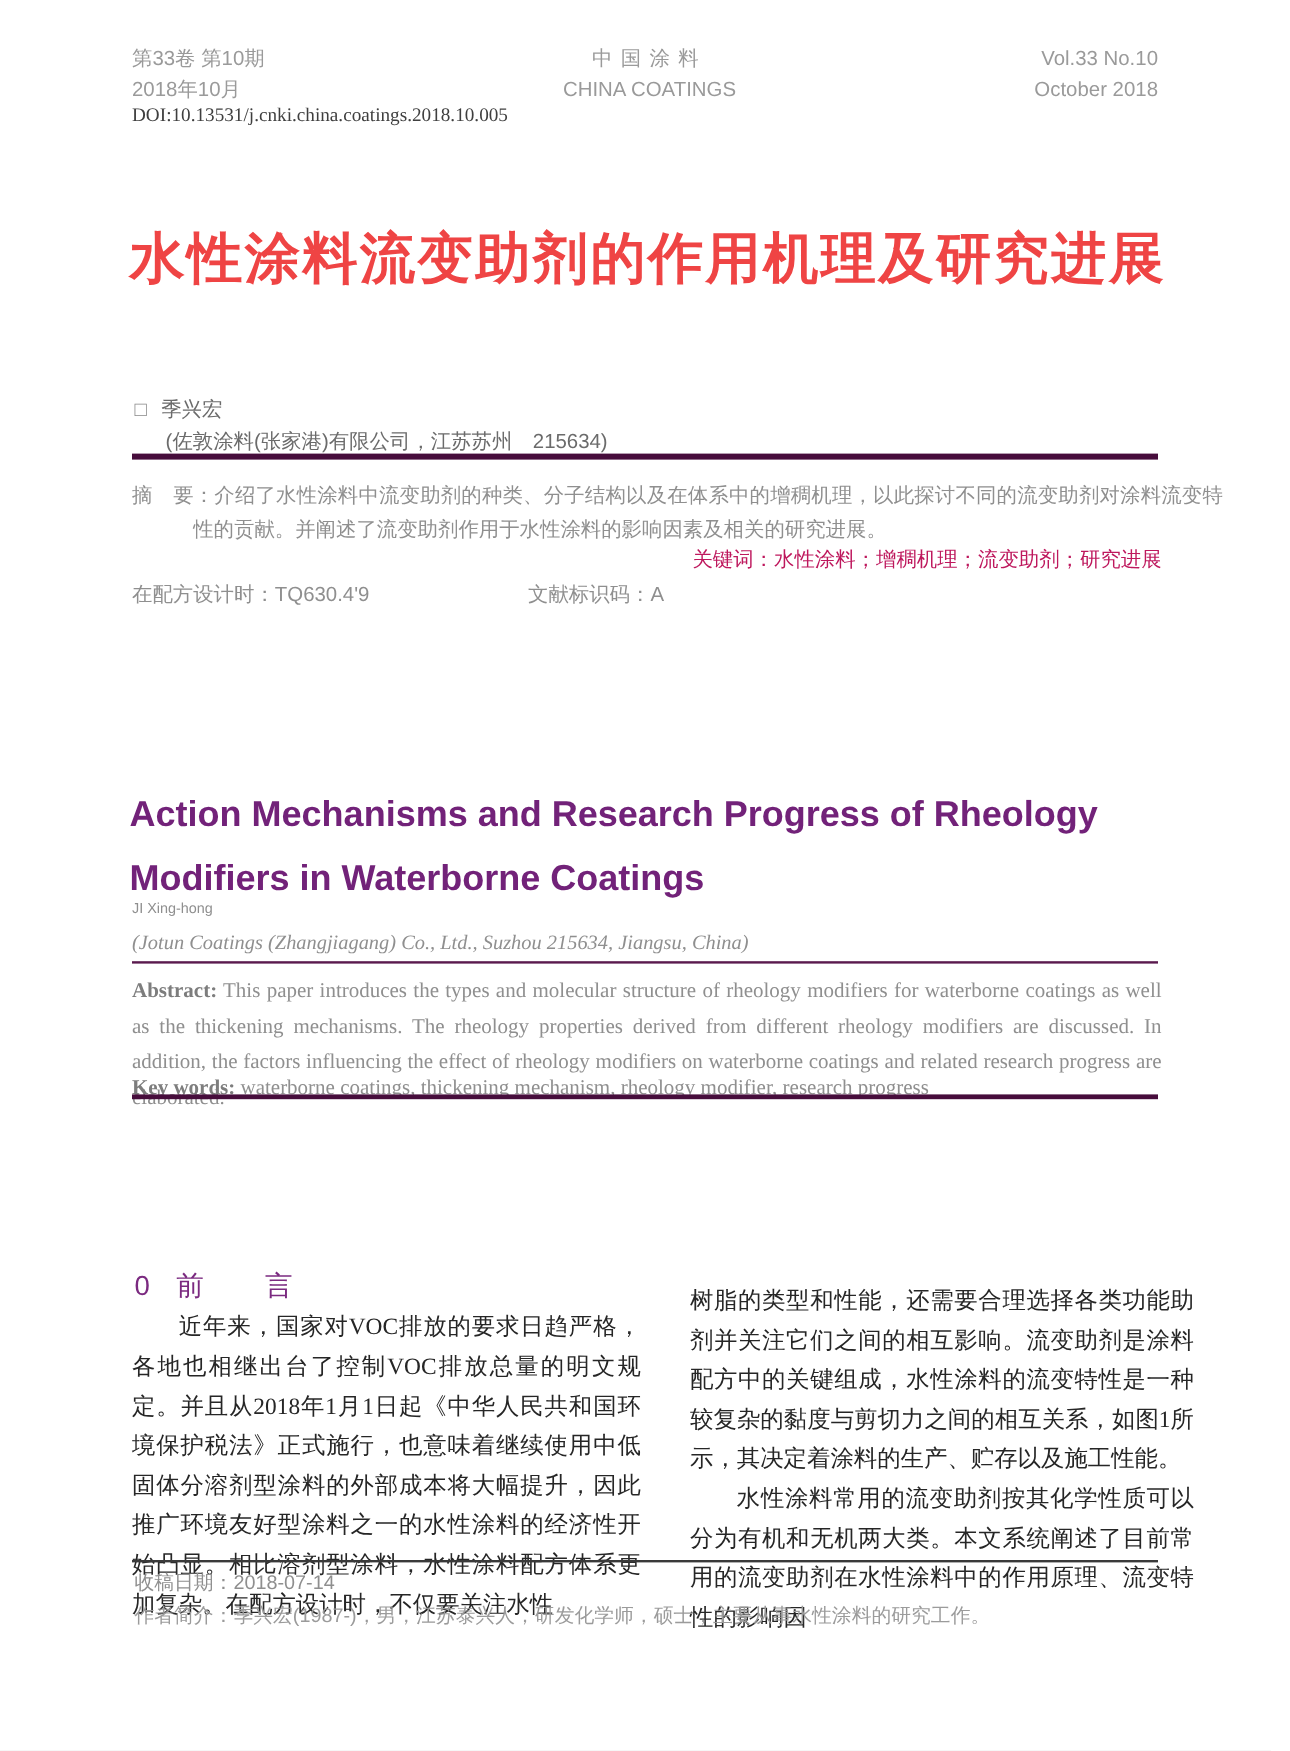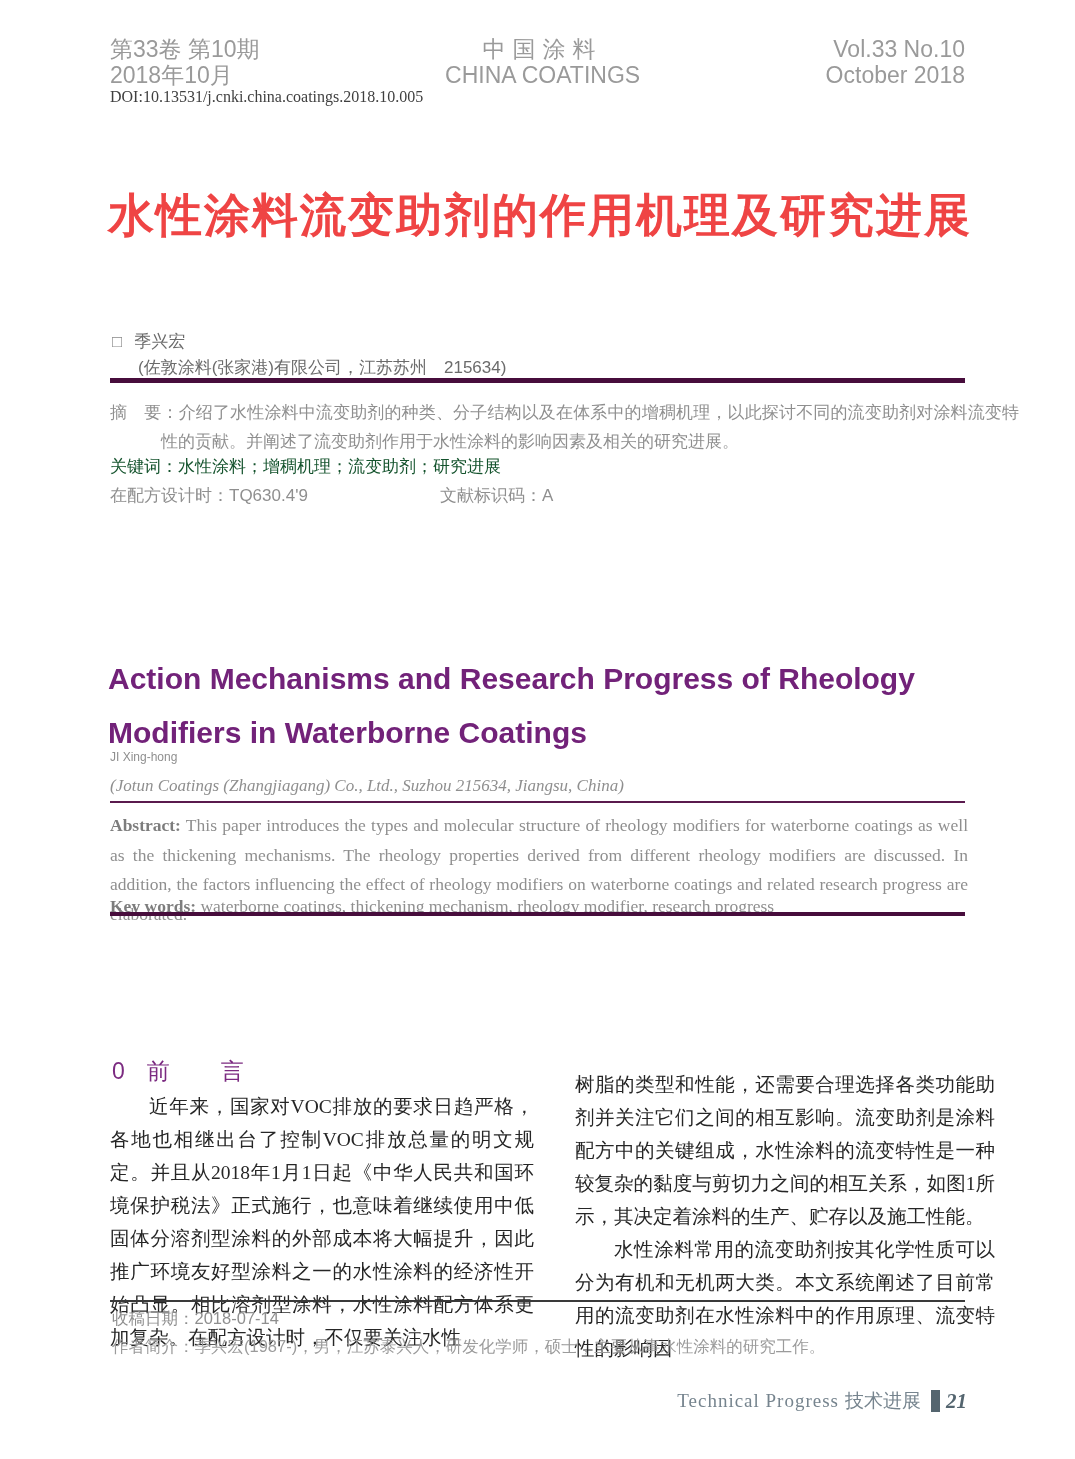--- a/index.html
+++ b/index.html
@@ -9,21 +9,21 @@
     margin:0 auto;
     background:#ffffff;
     font-family:"Liberation Serif","DejaVu Serif",serif;
     overflow:hidden;
   }
   
   .jheader{
     position:absolute;left:110px;top:36px;width:855px;
     display:flex;justify-content:space-between;
     color:#9a9a9a;font-family:"Liberation Sans","DejaVu Sans",sans-serif;
-    font-size:23px;line-height:26px;
+    font-size:17px;line-height:26px;
   }
   .jheader .col-c{text-align:center;}
   .jheader .col-r{text-align:right;}
   .jname-cn{letter-spacing:7px;}
   .doi{
     position:absolute;left:110px;top:88px;
     color:#3f3f3f;font-size:16px;
     font-family:"Liberation Serif","DejaVu Serif",serif;
   }
   
@@ -49,22 +49,23 @@
   
   .abs-cn{
     position:absolute;left:110px;top:398px;width:858px;
     color:#8f8f8f;font-size:17px;line-height:29px;
     font-family:"Liberation Sans","DejaVu Sans",sans-serif;
     text-align:justify;
     padding-left:3em;text-indent:-3em;
   }
   .kw-cn{
     position:absolute;left:110px;top:455px;width:858px;
-    color:#14532d;font-size:17px;
-    font-family:"Liberation Sans","DejaVu Sans",sans-serif;
+    color:#be185d;font-size:17px;
+    font-family:"Liberation Sans","DejaVu Sans",sans-serif;
+    text-align:right;
   }
   .clc-row{
     position:absolute;left:110px;top:484px;width:858px;
     display:grid;grid-template-columns:330px 225px 1fr;
     color:#8f8f8f;font-size:17px;
     font-family:"Liberation Sans","DejaVu Sans",sans-serif;
   }
   
   .title-en{
     position:absolute;left:108px;top:652px;width:820px;
@@ -197,20 +198,14 @@
   </div>
 
   <div class="foot-rule"></div>
   <div class="foot-1">
     <span>收稿日期：</span><span>2018-07-14</span>
   </div>
   <div class="foot-2">
     <span>作者简介：</span><span>季兴宏(1987-)，男，江苏泰兴人，研发化学师，硕士，主要从事水性涂料的研究工作。</span>
   </div>
 
-  <div class="pfooter">
-    <span class="en">Technical Progress</span>
-    <span class="cn">技术进展</span>
-    <span class="bar"></span>
-    <span class="pnum">21</span>
-  </div>
 
 </div>
 
 </body></html>

